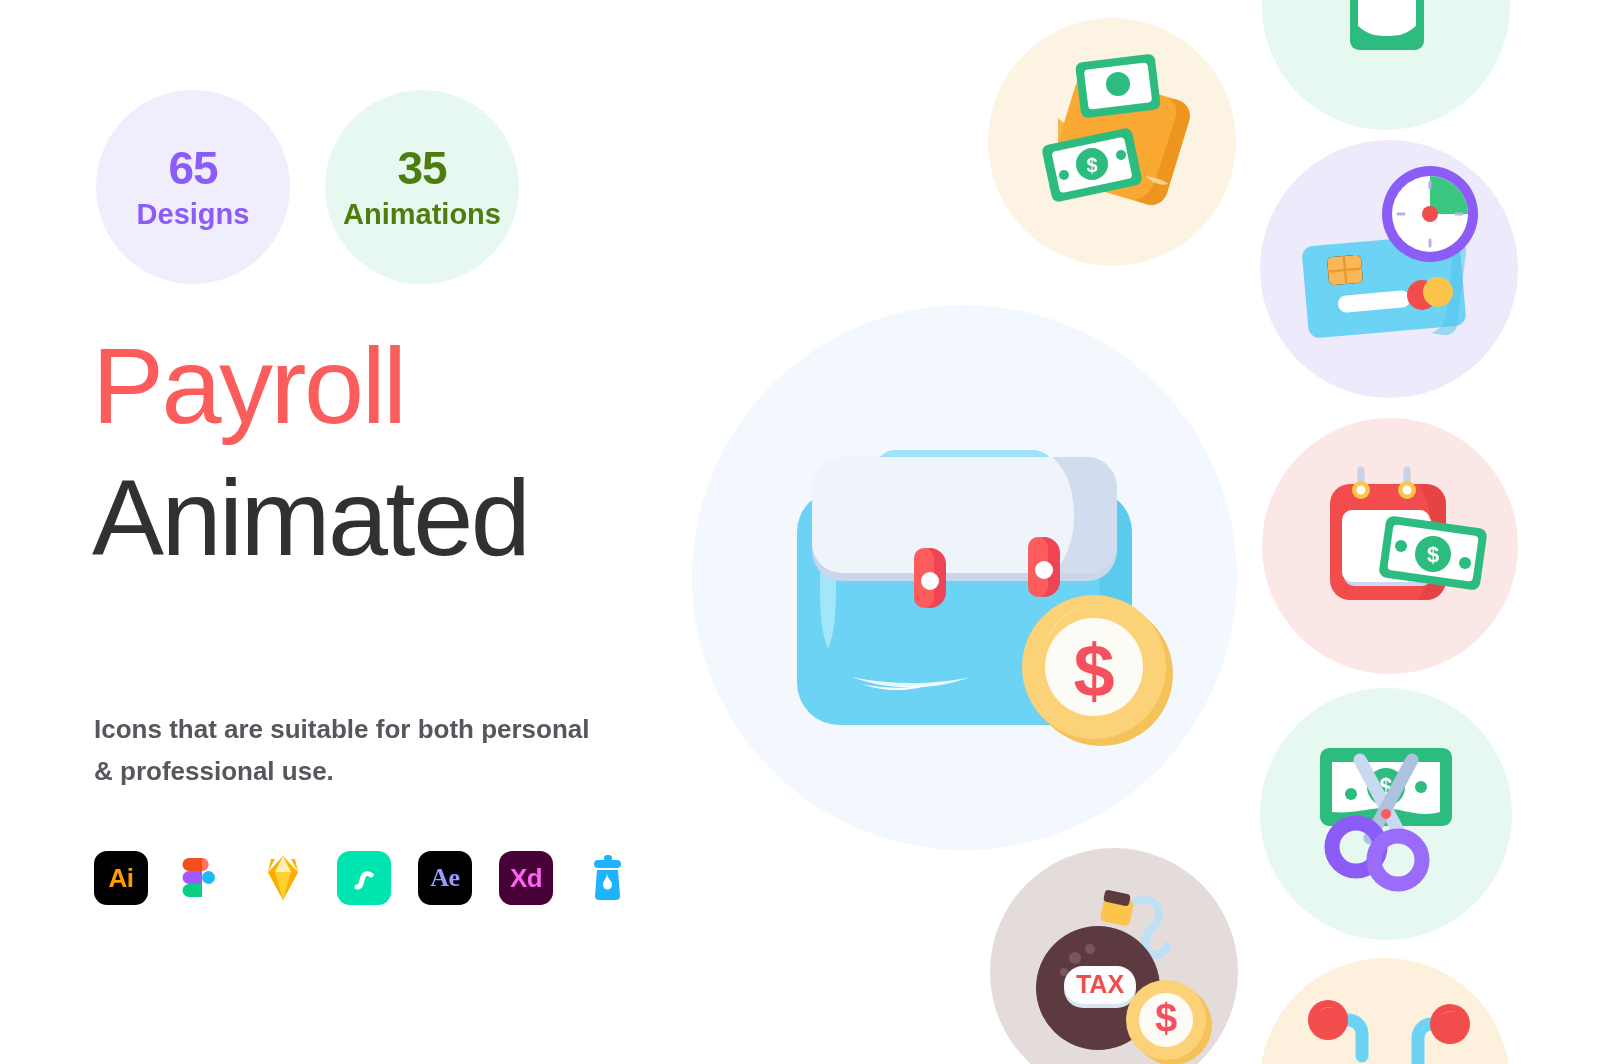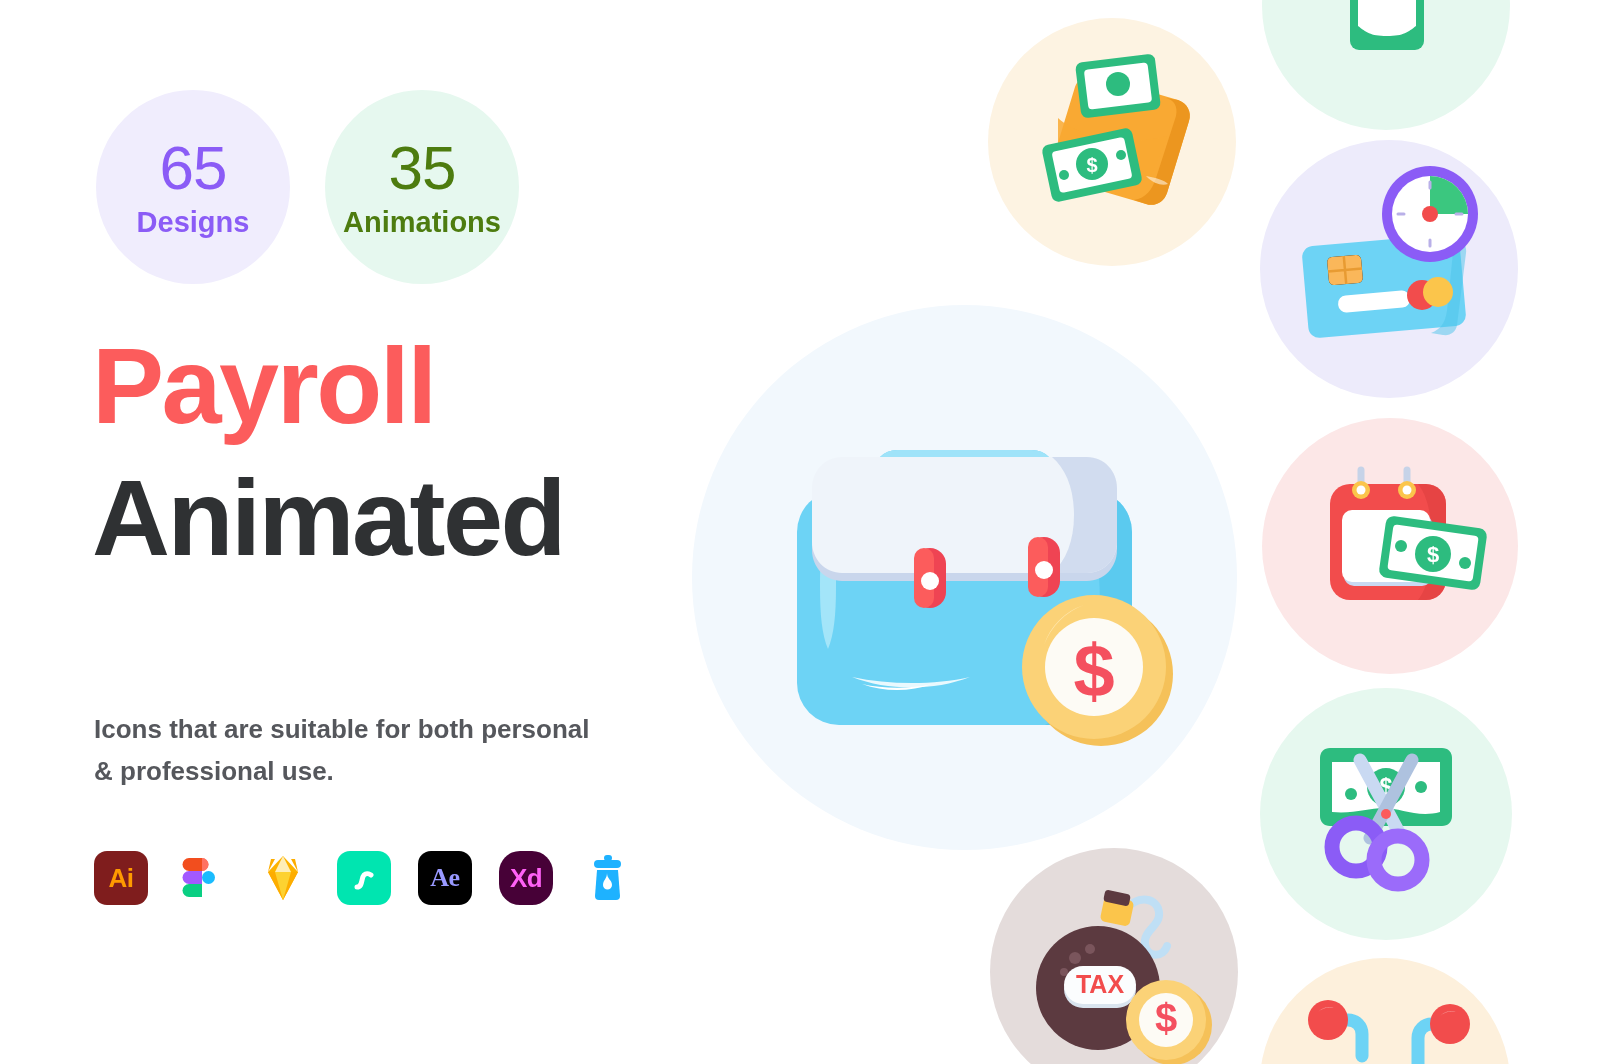--- a/index.html
+++ b/index.html
@@ -17,47 +17,47 @@
   .badges { position:absolute; left:96px; top:90px; display:flex; gap:35px; }
   .badge {
     width:194px; height:194px; border-radius:50%;
     display:flex; flex-direction:column;
     align-items:center; justify-content:center;
     line-height:1;
   }
   .badge-designs   { background:#F0EDFD; }
   .badge-anims     { background:#E6F8EF; }
   .badge-num {
-    font-size:62px; font-weight:normal; letter-spacing:-1px;
+    font-size:46px; font-weight:bold; letter-spacing:-1px;
     margin-bottom:9px;
   }
   .badge-label { font-size:29px; font-weight:bold; }
   .c-purple { color:#8B5CF6; }
   .c-green  { color:#4d7c0f; }
 
   .headline { position:absolute; left:92px; top:320px; width:600px; }
   .headline .ln {
-    font-size:108px; font-weight:bold; line-height:1.22;
+    font-size:108px; font-weight:normal; line-height:1.22;
     letter-spacing:-2.5px; color:#2F3133; white-space:nowrap;
   }
   .headline .ln-red { color:#FC5C5C; }
 
   .subtitle {
     position:absolute; left:94px; top:708px; width:540px;
     font-size:26px; line-height:1.62; color:#55575C; font-weight:700;
   }
 
   .app-icons { position:absolute; left:94px; top:851px; display:flex; align-items:center; gap:27px; }
   .app-ico { width:54px; height:54px; position:relative; flex:0 0 auto; }
   .sq { width:54px; height:54px; border-radius:13px; display:flex; align-items:center; justify-content:center;
         font-weight:bold; font-size:26px; letter-spacing:-0.5px; }
-  .ico-ai { background:#7f1d1d; color:#FF9A00; }
+  .ico-ai { background:#000000; color:#FF9A00; }
   .ico-pr { background:#00E5B0; }
   .ico-ae { background:#000000; color:#9999FF;font-family:Liberation Serif, serif; }
-  .ico-xd { background:#470137; color:#FF61F6;border-radius:21px; }
+  .ico-xd { background:#470137; color:#FF61F6; }
 
   
   .right-panel { position:absolute; left:640px; top:0; width:960px; height:1064px; }
   .bubble { position:absolute; border-radius:50%; }
   .bubble svg { position:absolute; left:0; top:0; width:100%; height:100%; }
 
   .b-main   { left:52px;  top:305px;  width:545px; height:545px; background:#F2F8FD; }
   .b-wallet { left:348px; top:18px;   width:248px; height:248px; background:#FDF3E2; }
   .b-salary { left:622px; top:-118px; width:248px; height:248px; background:#E6F8EF; }
   .b-card   { left:620px; top:140px;  width:258px; height:258px; background:#EDEBFB; }

